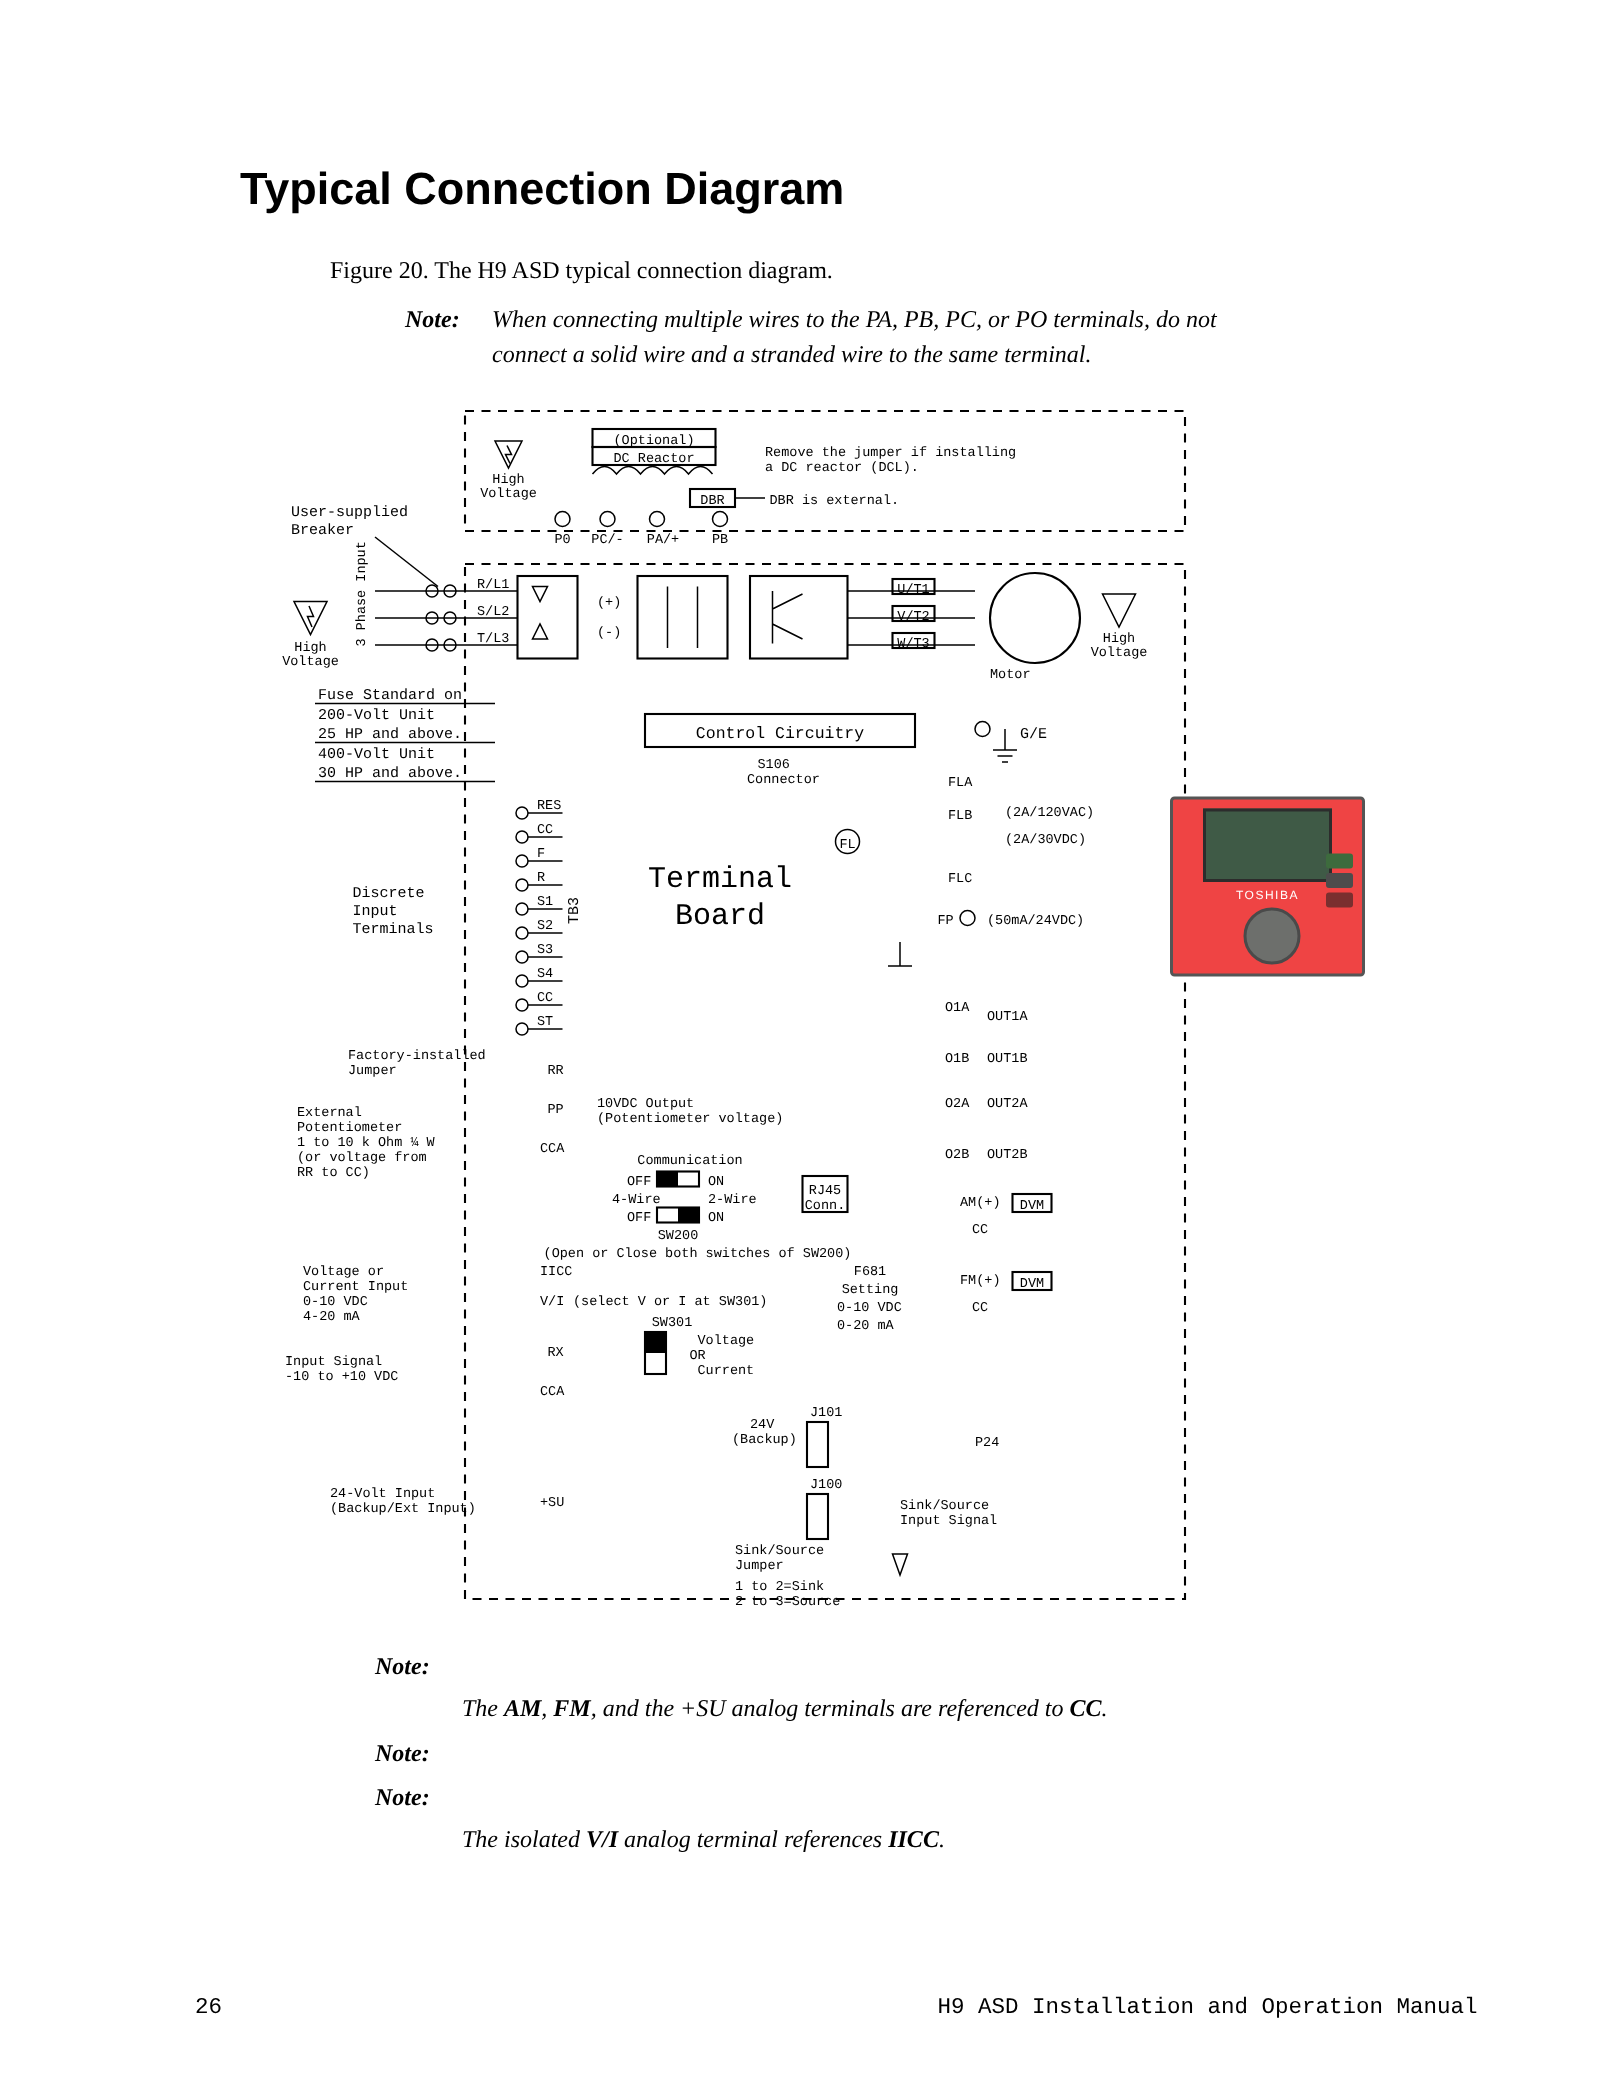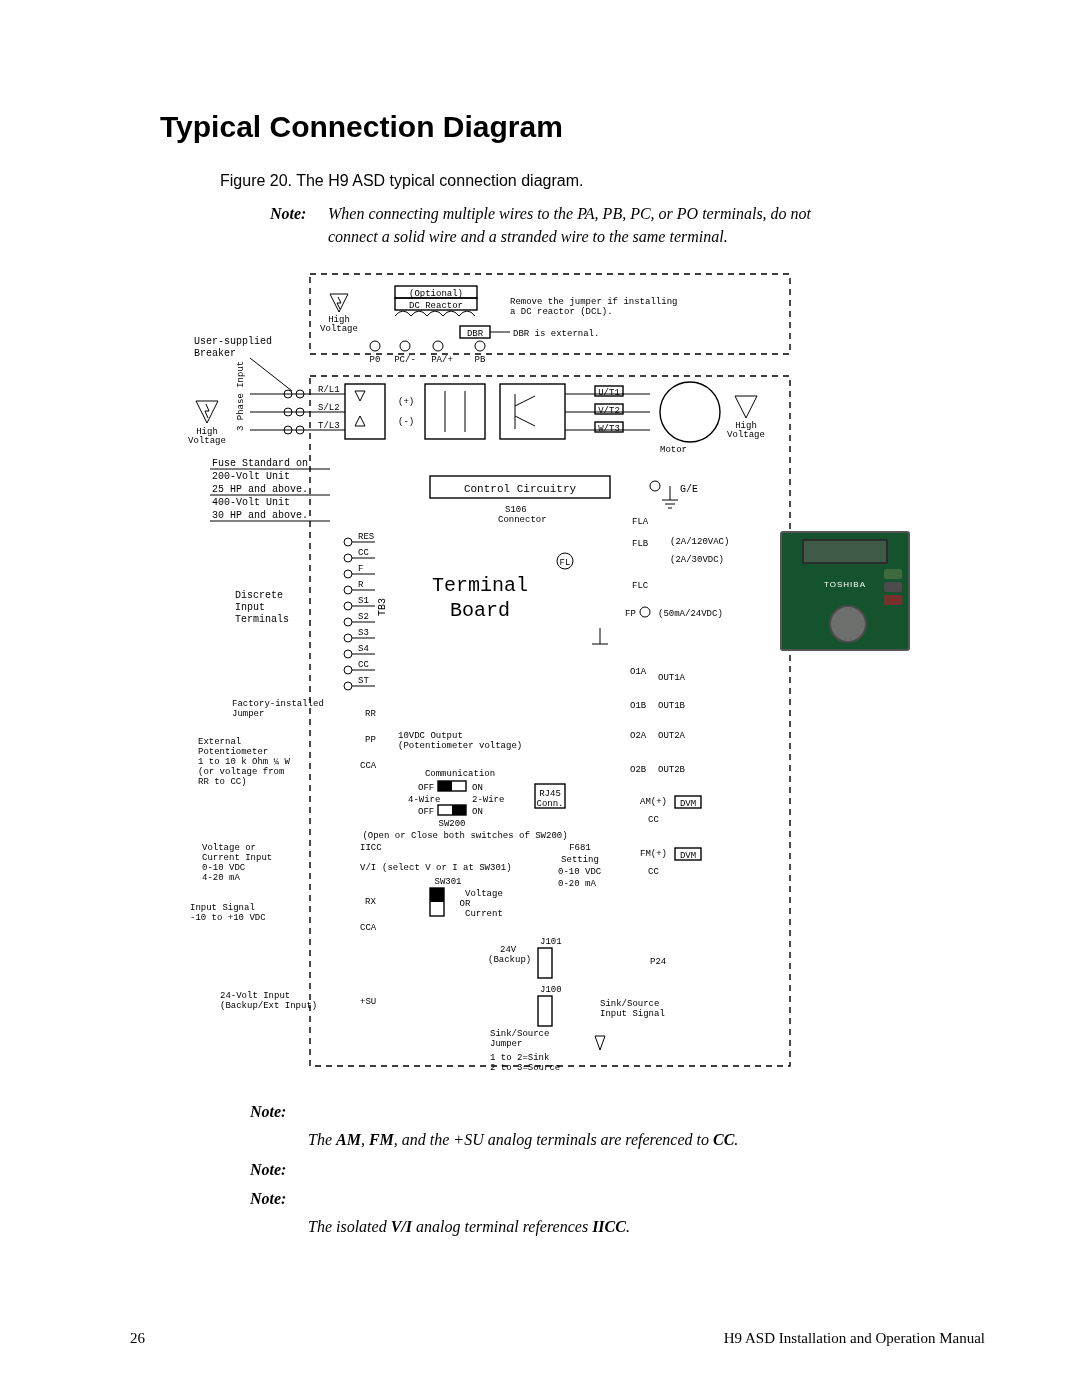--- a/index.html
+++ b/index.html
@@ -1,41 +1,41 @@
 <!DOCTYPE html>
 <html><head>
 <meta charset="utf-8">
 <style>
   html,body{margin:0;padding:0;background:#fff;color:#000;}
   body{width:1080px;height:1397px;font-family:"Times New Roman",Times,serif;position:relative;}
   .page{padding:110px 53px 0 160px;}
   .title{font-family:Arial,Helvetica,sans-serif;font-size:30px;font-weight:700;margin:0 0 28px 0;}
-  .fig-cap{font-family:Liberation Sans, sans-serif;font-size:16px;margin:0 0 12px 60px;}
+  .fig-cap{font-family:Liberation Serif, serif;font-size:16px;margin:0 0 12px 60px;}
   .notes{margin:0 0 0 110px;}
   .note-row{display:flex;gap:14px;font-style:italic;font-size:16px;line-height:1.45;margin:0 0 4px 0;}
   .note-label{font-weight:700;min-width:44px;}
   .note-body{max-width:520px;}
   .bottom-notes{margin:14px 0 0 90px;}
   .bottom-notes .note-row{margin:0 0 6px 0;}
   .bottom-notes .note-body{max-width:640px;margin-top:28px;}
-  .footer{position:absolute;left:130px;right:95px;bottom:50px;display:flex;justify-content:space-between;font-family:Liberation Serif, serif;font-size:15px;}
+  .footer{position:absolute;left:130px;right:95px;bottom:50px;display:flex;justify-content:space-between;font-family:Liberation Mono, monospace;font-size:15px;}
 
   
   .diagram{position:relative;width:700px;height:830px;margin:8px 0 0 20px;}
   .diagram svg{position:absolute;inset:0;}
   .dl{font:10px/1 "Courier New",monospace;}
   .dls{font:9px/1 "Courier New",monospace;}
   .fl{font:11px "Courier New",monospace;}
   .box{fill:none;stroke:#000;stroke-width:1.4;}
   .dash{stroke-dasharray:6 5;}
   .thin{stroke:#000;stroke-width:1;}
   .txt{fill:#000;}
 
   
-  .keypad{position:absolute;right:-30px;top:275px;width:130px;height:120px;background:#14532d;border:2px solid #555;border-radius:3px;display:flex;flex-direction:column;align-items:center;padding:6px 4px;box-sizing:border-box;gap:16px;}
+  .keypad{position:absolute;right:-30px;top:275px;width:130px;height:120px;background:#ef4444;border:2px solid #555;border-radius:3px;display:flex;flex-direction:column;align-items:center;padding:6px 4px;box-sizing:border-box;gap:4px;}
   .kp-screen{width:82px;height:50px;background:#3f5a46;border:2px solid #2c2c2c;}
   .kp-brand{font:8px Arial;color:#fff;letter-spacing:1px;}
   .kp-wheel{width:34px;height:34px;border-radius:50%;background:#6d6f6c;border:2px solid #4a4a4a;margin-left:6px;}
   .kp-bot{display:flex;gap:6px;align-items:center;}
   .kp-btn{width:18px;height:10px;background:#4c4c4c;border-radius:2px;}
   .kp-btn.g{background:#3d6b3d;}
   .kp-btn.r{background:#7a2f2f;}
   .kp-side{position:absolute;right:6px;top:36px;display:flex;flex-direction:column;gap:3px;}
 </style>
 </head>

